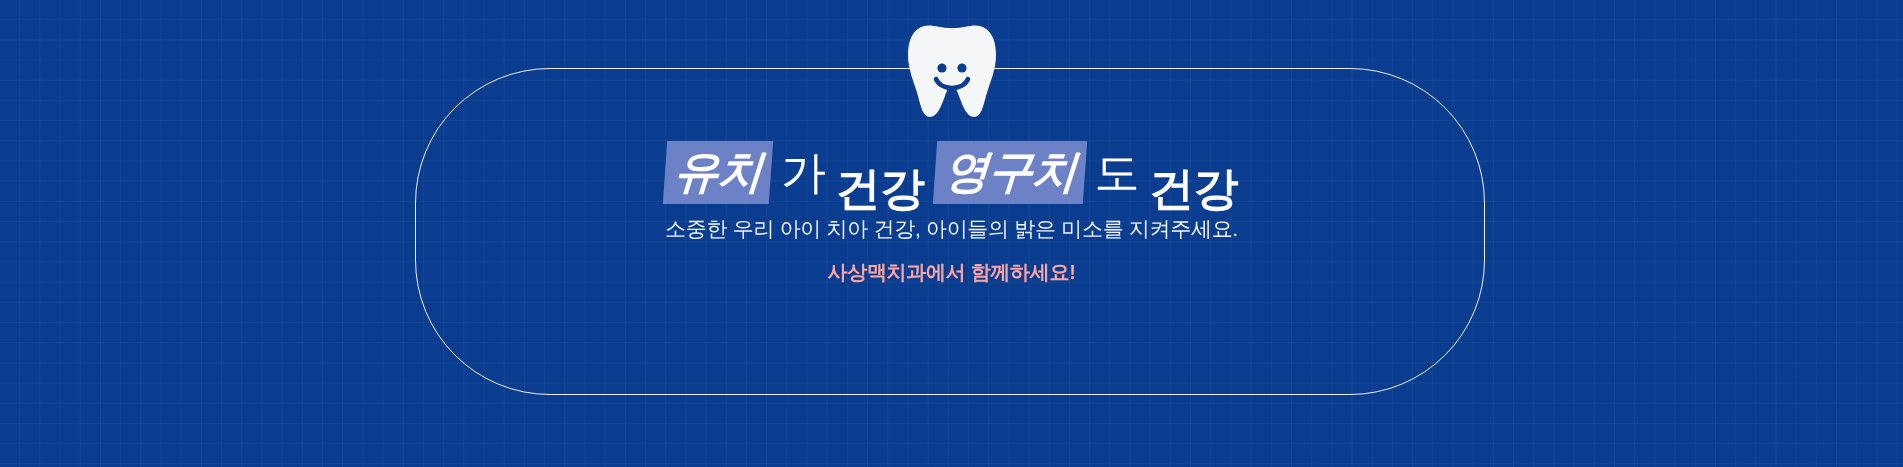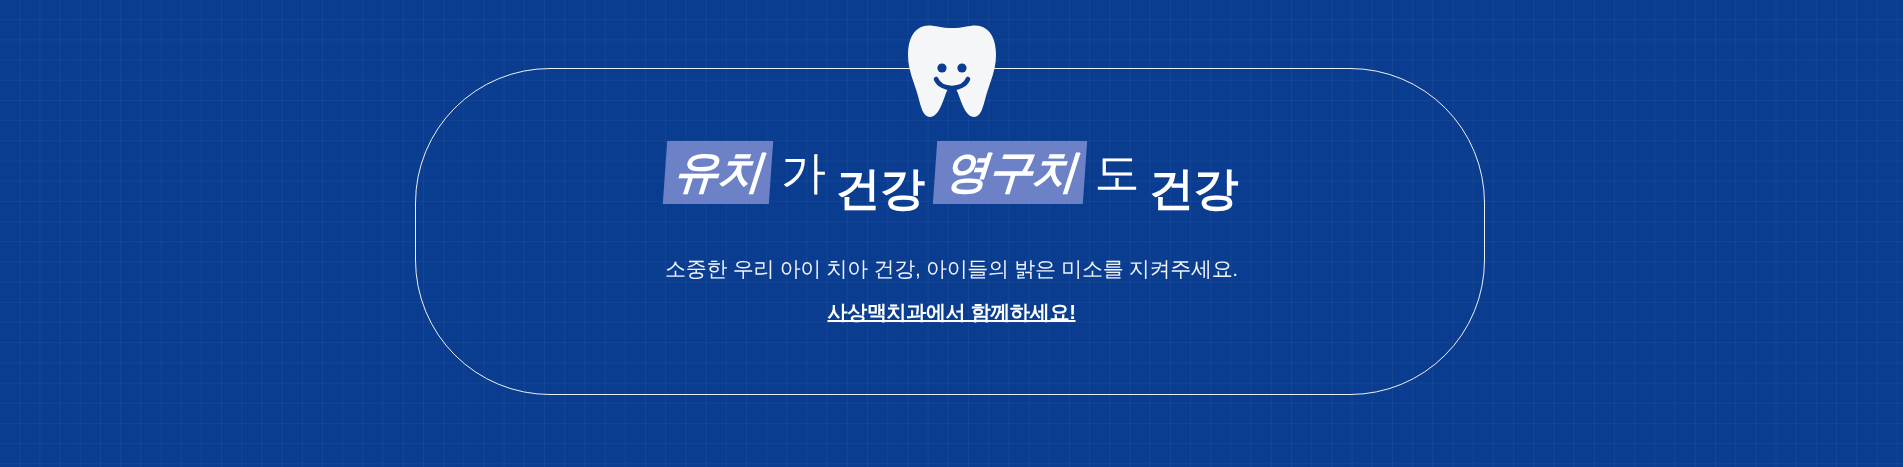--- a/index.html
+++ b/index.html
@@ -104,35 +104,33 @@
   .hl-reg {
     font-weight: 400;
   }
   .hl-space {
     display: inline-block;
     width: 10px;
   }
 
   
   #subline {
-    margin-top: 40px;
     font-size: 21px;
     font-weight: 400;
     color: #eef2fa;
     letter-spacing: -0.3px;
     white-space: nowrap;
   }
   #tagline {
     margin-top: 16px;
     font-size: 20px;
     font-weight: 700;
-    color: #ffffff;
+    color: #fca5a5;
     letter-spacing: -0.3px;
     white-space: nowrap;
-    text-decoration: underline;
   }
 </style>
 </head>
 <body>
 
 <div id="banner">
 
   <div id="grid-overlay"></div>
 
   <div id="outline-card"></div>

